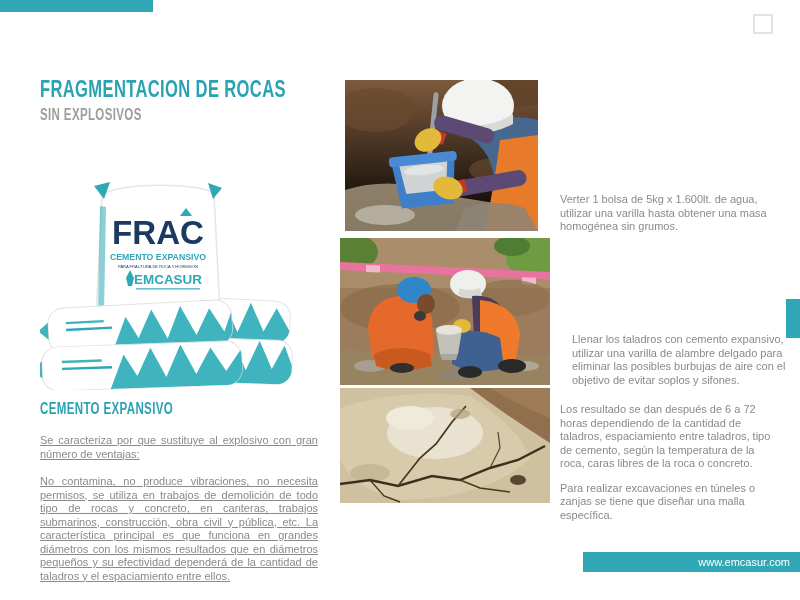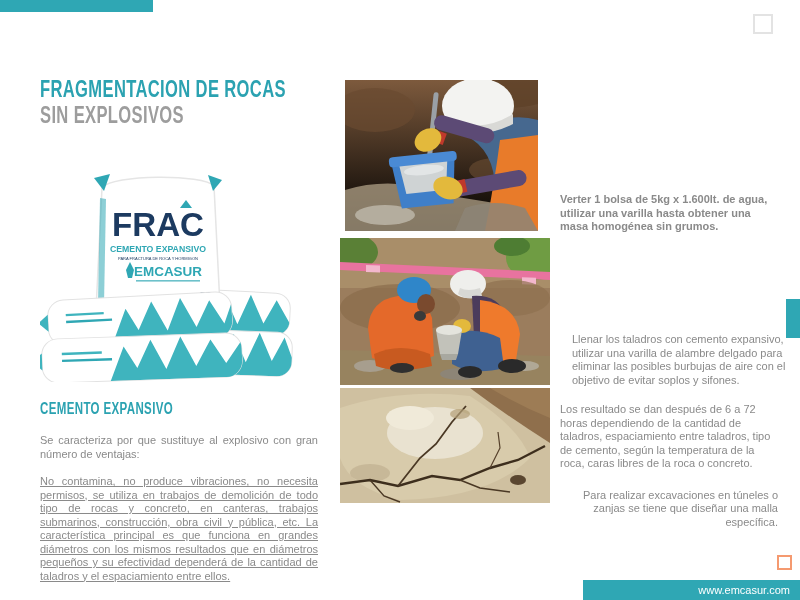--- a/index.html
+++ b/index.html
@@ -12,47 +12,47 @@
   .top-bar   { left:0; top:0; width:153px; height:12px; background:#2FA7B4; }
   .tr-square { left:753px; top:14px; width:20px; height:20px; border:2px solid #e3e3e3; background:#fff; }
   .right-bar { left:786px; top:299px; width:14px; height:39px; background:#2FA7B4; }
   .orange-sq { left:777px; top:555px; width:15px; height:15px; border:2px solid #F59A70; background:#fff; }
 
   
   .headline { left:40px; top:76px; white-space:nowrap; }
   .cond { display:inline-block; transform:scaleX(0.72); transform-origin:0 50%;
           font-weight:bold; letter-spacing:0.5px; }
   .title1 { font-size:23px; color:#2BA2B1; line-height:26px; }
-  .title2 { font-size:23px; color:#9D9D9D; line-height:26px; }
+  .title2 { font-size:16px; color:#9D9D9D; line-height:26px; }
 
   
   .section-heading { left:40px; top:400px; font-size:16px; color:#2BA2B1; white-space:nowrap; }
   .intro-text { left:40px; top:434px; width:278px; font-size:11px; line-height:13.5px;
-                color:#8A8A8A; text-align:justify; }
+                color:#8A8A8A; text-align:justify;text-decoration:underline; }
   .body-text  { left:40px; top:475px; width:278px; font-size:11px; line-height:13.5px;
                 color:#8A8A8A; text-align:justify;text-decoration:underline; }
 
   
-  .product-shot { left:40px; top:164px; width:256px; height:218px; }
+  .product-shot { left:40px; top:172px; width:256px; height:218px; }
 
   
   .photo { overflow:hidden; background:#8a6c4e; }
   .photo1 { left:345px; top:80px;  width:193px; height:151px; }
   .photo2 { left:340px; top:238px; width:210px; height:147px; }
   .photo3 { left:340px; top:388px; width:210px; height:115px; }
 
   
   .step { left:560px; width:218px; font-size:11px; line-height:13.5px; color:#8A8A8A; }
-  .step1 { top:193px;font-weight:bold; }
+  .step1 { top:193px; }
   .step2 { top:333px;margin-left:12px; }
   .step3 { top:403px; }
-  .step p + p { margin-top:18px;text-align:right; }
-
-  
-  .footer-bar { left:583px; top:580px; width:217px; height:20px; background:#2FA7B4;
+  .step p + p { margin-top:11px; }
+
+  
+  .footer-bar { left:583px; top:552px; width:217px; height:20px; background:#2FA7B4;
                 color:#ffffff; font-size:11px; line-height:20px; text-align:right;
                 padding-right:10px; }
   svg { display:block; }
 </style>
 </head>
 <body>
 
 <div id="page">
 
   <div class="abs top-bar"></div>

